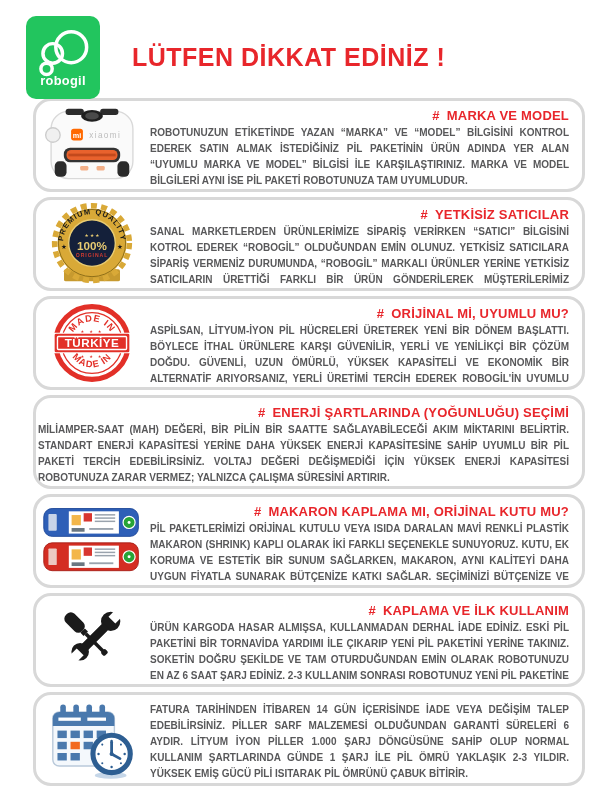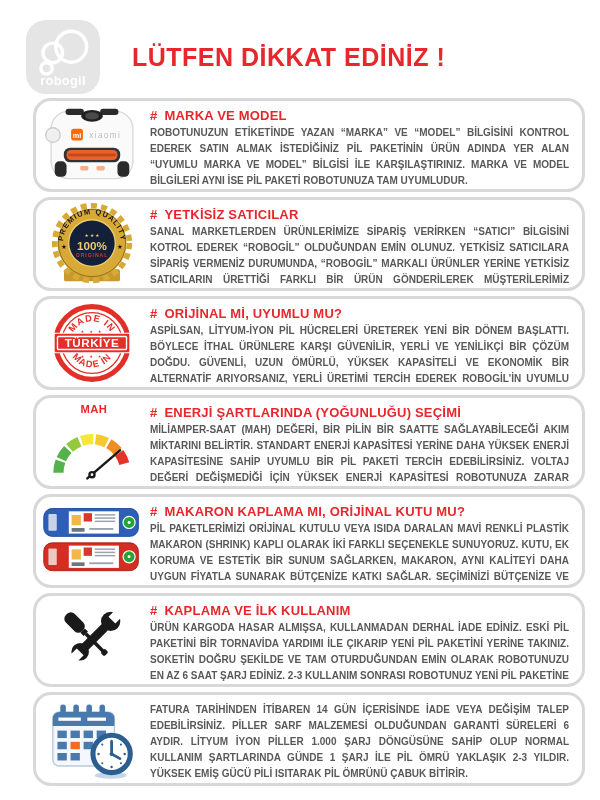--- a/index.html
+++ b/index.html
@@ -3,35 +3,35 @@
 <meta charset="utf-8">
 <style>
   * { margin:0; padding:0; box-sizing:border-box; }
   html,body { background:#ffffff; }
   body { width:600px; height:800px; overflow:hidden;
          font-family:"Liberation Sans", sans-serif; }
   .page { width:600px; height:800px; background:#fff; position:relative; }
 
   
   .header { display:flex; align-items:center; padding:18px 0 0 26px; height:96px; }
-  .logo { width:74px; height:74px; background:#e5e5e5; border-radius:20px;
+  .logo { width:74px; height:83px; background:#22c55e; border-radius:10px;
           flex:0 0 74px; }
   .logo svg { width:100%; height:100%; display:block; }
   .page-title { color:#e8262b; font-size:25px; font-weight:bold;
                 letter-spacing:.5px; margin-left:32px; white-space:nowrap; }
 
   
   .cards { padding:2px 15px 0 33px; }
   .card { display:flex; height:94px; border:3px solid #d8d8d8; border-radius:18px;
           margin-bottom:5px; background:#fff; overflow:hidden; }
   .icon-box { flex:0 0 112px; display:flex; align-items:center; justify-content:center;text-align:right; }
   .icon-box svg { display:block; }
   .content { flex:1; padding:7px 13px 0 2px; }
   .sec-title { color:#e8262b; font-size:13px; font-weight:bold; letter-spacing:.2px;
-               margin-bottom:2px; white-space:nowrap; }
+               margin-bottom:2px; white-space:nowrap;text-align:right; }
   .sec-title .hash { margin-right:7px; }
   .sec-body { color:#58585a; font-size:10px; font-weight:bold; line-height:16px;
               text-align:justify; letter-spacing:0; }
 </style>
 </head>
 <body>
 
 <div class="page">
 
   <div class="header">
@@ -133,37 +133,20 @@
       </div>
       <div class="content">
         <div class="sec-title">
           <span class="hash">#</span><span>ORİJİNAL Mİ, UYUMLU MU?</span>
         </div>
         <div class="sec-body">ASPİLSAN, LİTYUM-İYON PİL HÜCRELERİ ÜRETEREK YENİ BİR DÖNEM BAŞLATTI. BÖYLECE İTHAL ÜRÜNLERE KARŞI GÜVENİLİR, YERLİ VE YENİLİKÇİ BİR ÇÖZÜM DOĞDU. GÜVENLİ, UZUN ÖMÜRLÜ, YÜKSEK KAPASİTELİ VE EKONOMİK BİR ALTERNATİF ARIYORSANIZ, YERLİ ÜRETİMİ TERCİH EDEREK ROBOGİL'İN UYUMLU PİL PAKETLERİNİ SEÇEBİLİRSİNİZ.</div>
       </div>
     </div>
 
     <div class="card">
-      <div class="icon-box">
-        <svg width="96" height="84" viewBox="0 0 100 90">
-          <text x="52" y="14" text-anchor="middle" font-size="12" font-weight="bold" fill="#e8262b" letter-spacing="0.5">MAH</text>
-          <g fill="none" stroke-width="11">
-            <path d="M 14.0,78.0 A 36 36 0 0 1 16.2,65.7" stroke="#54b24b"></path>
-            <path d="M 17.1,63.3 A 36 36 0 0 1 24.1,53.0" stroke="#54b24b"></path>
-            <path d="M 25.9,51.3 A 36 36 0 0 1 36.5,44.6" stroke="#94c83d"></path>
-            <path d="M 38.9,43.8 A 36 36 0 0 1 51.3,42.0" stroke="#f6e73a"></path>
-            <path d="M 53.8,42.2 A 36 36 0 0 1 65.8,45.6" stroke="#f5c92f"></path>
-            <path d="M 68.0,46.8 A 36 36 0 0 1 77.6,54.9" stroke="#ef8d22"></path>
-            <path d="M 79.1,56.8 A 36 36 0 0 1 84.6,68.1" stroke="#e63327"></path>
-          </g>
-          <line x1="45" y1="84" x2="80" y2="54" stroke="#1a1a1a" stroke-width="2.6" stroke-linecap="round"></line>
-          <circle cx="50" cy="80" r="4" fill="#1a1a1a"></circle>
-          <circle cx="50" cy="80" r="1.4" fill="#ffffff"></circle>
-        </svg>
-      </div>
       <div class="content">
         <div class="sec-title">
           <span class="hash">#</span><span>ENERJİ ŞARTLARINDA (YOĞUNLUĞU) SEÇİMİ</span>
         </div>
         <div class="sec-body">MİLİAMPER-SAAT (MAH) DEĞERİ, BİR PİLİN BİR SAATTE SAĞLAYABİLECEĞİ AKIM MİKTARINI BELİRTİR. STANDART ENERJİ KAPASİTESİ YERİNE DAHA YÜKSEK ENERJİ KAPASİTESİNE SAHİP UYUMLU BİR PİL PAKETİ TERCİH EDEBİLİRSİNİZ. VOLTAJ DEĞERİ DEĞİŞMEDİĞİ İÇİN YÜKSEK ENERJİ KAPASİTESİ ROBOTUNUZA ZARAR VERMEZ; YALNIZCA ÇALIŞMA SÜRESİNİ ARTIRIR.</div>
       </div>
     </div>
 
     <div class="card">
       <div class="icon-box">

